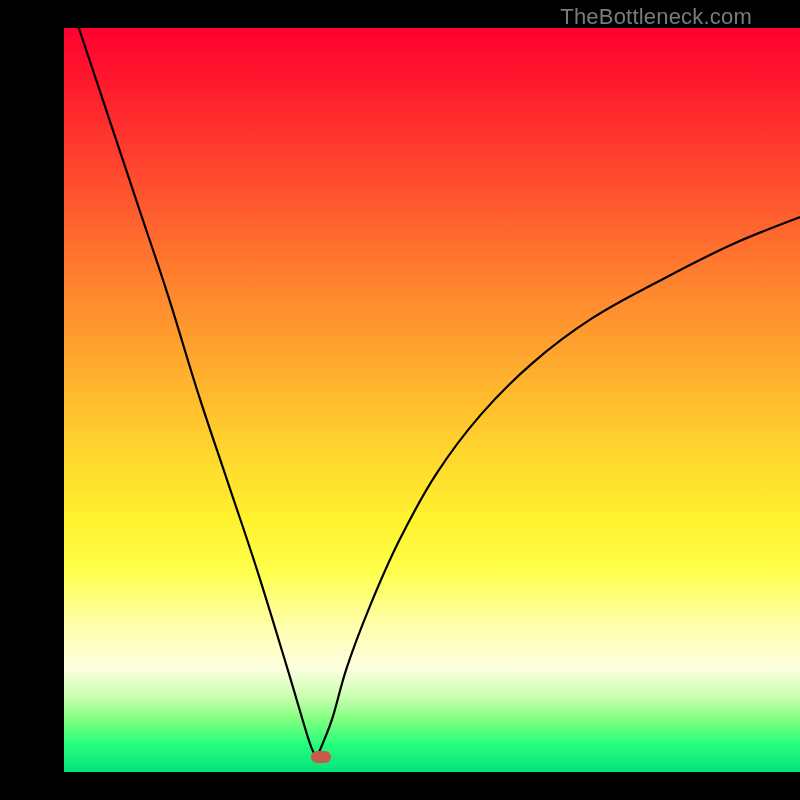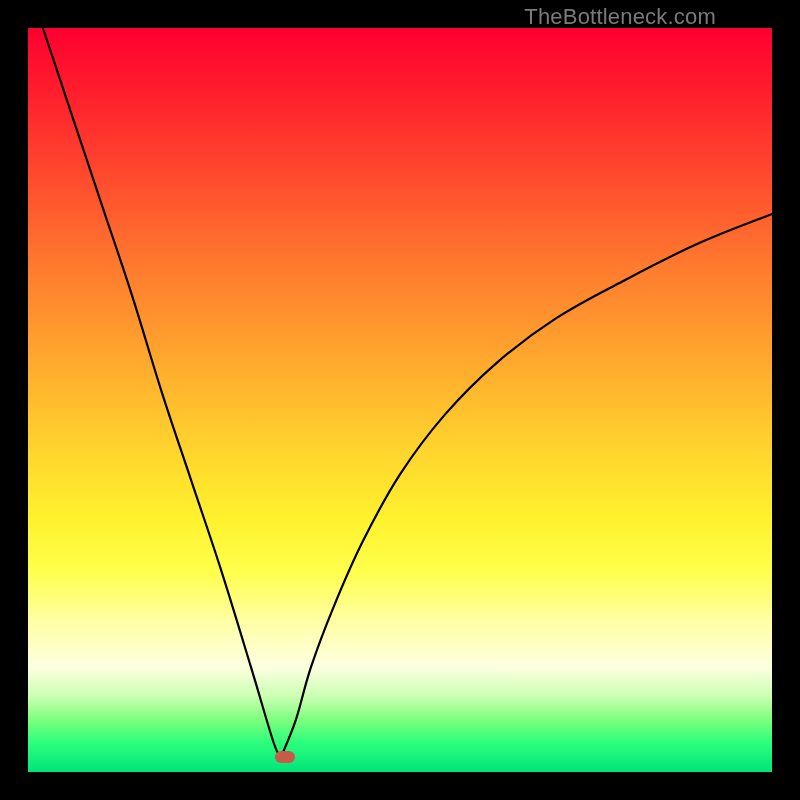--- a/index.html
+++ b/index.html
@@ -9,20 +9,21 @@
     height: 800px;
     background: #000;
     font-family: Arial, Helvetica, sans-serif;
     overflow: hidden;
   }
   .frame {
     position: relative;
     width: 734px;
     height: 800px;
     background: #000;
+    margin-left: 36px;
   }
   .watermark {
     position: absolute;
     top: 4px;
     right: 18px;
     color: #7a7a7a;
     font-size: 22px;
     font-weight: 500;
     letter-spacing: 0.2px;
     z-index: 10;

